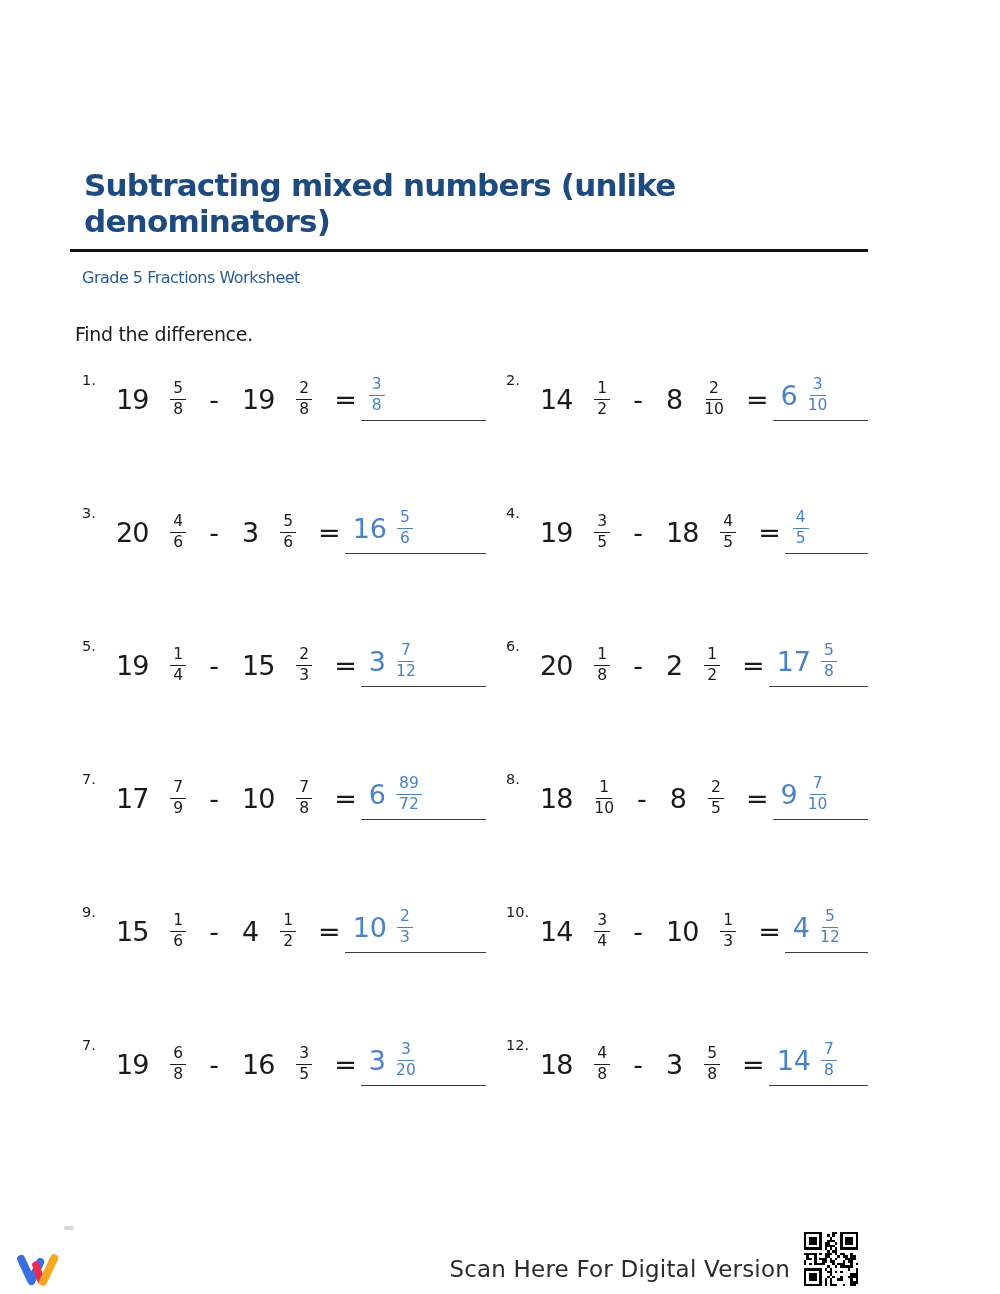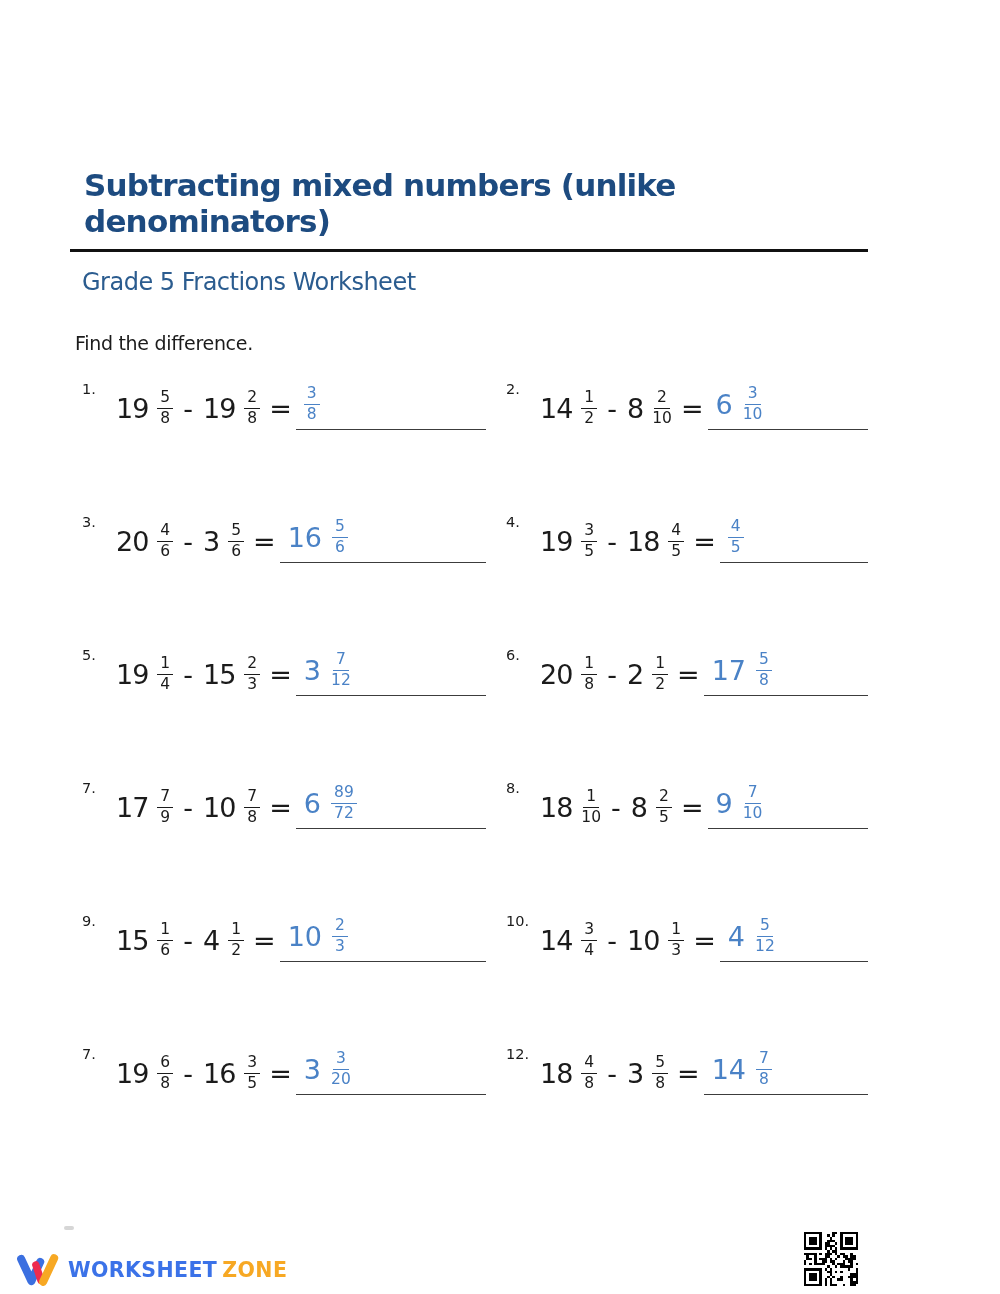--- a/index.html
+++ b/index.html
@@ -10,34 +10,34 @@
   }
   .content { position:absolute; left:70px; top:168px; width:866px; }
 
   .title {
     margin:0 0 10px 14px; width:600px;
     font-size:31px; line-height:1.15; font-weight:bold; letter-spacing:-0.8px;
     color:var(--title,#1d4b80);
   }
   .divider { height:3px; background:#111; width:866px; }
   .subtitle {
-    margin:16px 0 0 12px; font-size:24px; letter-spacing:-0.5px;
+    margin:16px 0 0 12px; font-size:16px; letter-spacing:-0.5px;
     color:var(--subtitle,#2b5c8f);
   }
   .instruction { margin:36px 0 0 5px; font-size:19px; letter-spacing:-0.3px; }
 
   .problems {
     margin-top:16px; display:grid;
     grid-template-columns:436px 430px; grid-auto-rows:70px; row-gap:63px;
   }
   .problem { display:flex; align-items:center; padding-right:20px; box-sizing:border-box; }
   .problem:nth-child(odd) { padding-left:12px; }
   .pnum { font-size:14.5px; width:34px; flex:none; transform:translateY(-16px); }
 
-  .expr { display:flex; align-items:center; gap:9px; font-size:27px; white-space:nowrap;margin-top:7px; }
+  .expr { display:flex; align-items:center; gap:22px; font-size:27px; white-space:nowrap;margin-top:7px; }
   .whole { letter-spacing:-1px; }
   .frac { display:inline-flex; flex-direction:column; align-items:center;
           font-size:15.5px; line-height:1.15; }
   .frac .num { padding:0 3px 1px; border-bottom:1.6px solid currentColor; }
   .frac .den { padding-top:1px; }
   .op { margin:0 1px; }
 
   .answer {
     flex:1; display:flex; align-items:center; gap:10px;
     margin-left:4px; padding-left:8px; height:50px; box-sizing:border-box;
@@ -370,25 +370,23 @@
   </div>
 
   <div class="stray-mark"></div>
 
   <div class="footer-logo">
     <svg width="44" height="40" viewBox="0 0 60 46">
       <path d="M7 8 L21 38 L33 12" fill="none" stroke="#3b6fe0" stroke-width="11" stroke-linecap="round" stroke-linejoin="round"></path>
       <path d="M27 16 L34 37" fill="none" stroke="#ee2b4e" stroke-width="10" stroke-linecap="round"></path>
       <path d="M52 7 L37 39" fill="none" stroke="#f7a823" stroke-width="11" stroke-linecap="round"></path>
     </svg>
-    <span class="logo-text">
-      <span class="logo-word1">WORKSHEET</span><span class="logo-word2">ZONE</span>
-    </span>
-  </div>
-
+  </div>
+
+  <div class="scan-text">Scan Here For Digital Version</div>
   <svg class="qr" id="qr" viewBox="-1.5 -1.5 24 24" shape-rendering="crispEdges">
       <rect x="-1.5" y="-1.5" width="24" height="24" fill="#fff"></rect>
       <rect x="0" y="0" width="1" height="1" fill="#000"></rect>
       <rect x="1" y="0" width="1" height="1" fill="#000"></rect>
       <rect x="2" y="0" width="1" height="1" fill="#000"></rect>
       <rect x="3" y="0" width="1" height="1" fill="#000"></rect>
       <rect x="4" y="0" width="1" height="1" fill="#000"></rect>
       <rect x="5" y="0" width="1" height="1" fill="#000"></rect>
       <rect x="6" y="0" width="1" height="1" fill="#000"></rect>
       <rect x="11" y="0" width="1" height="1" fill="#000"></rect>

